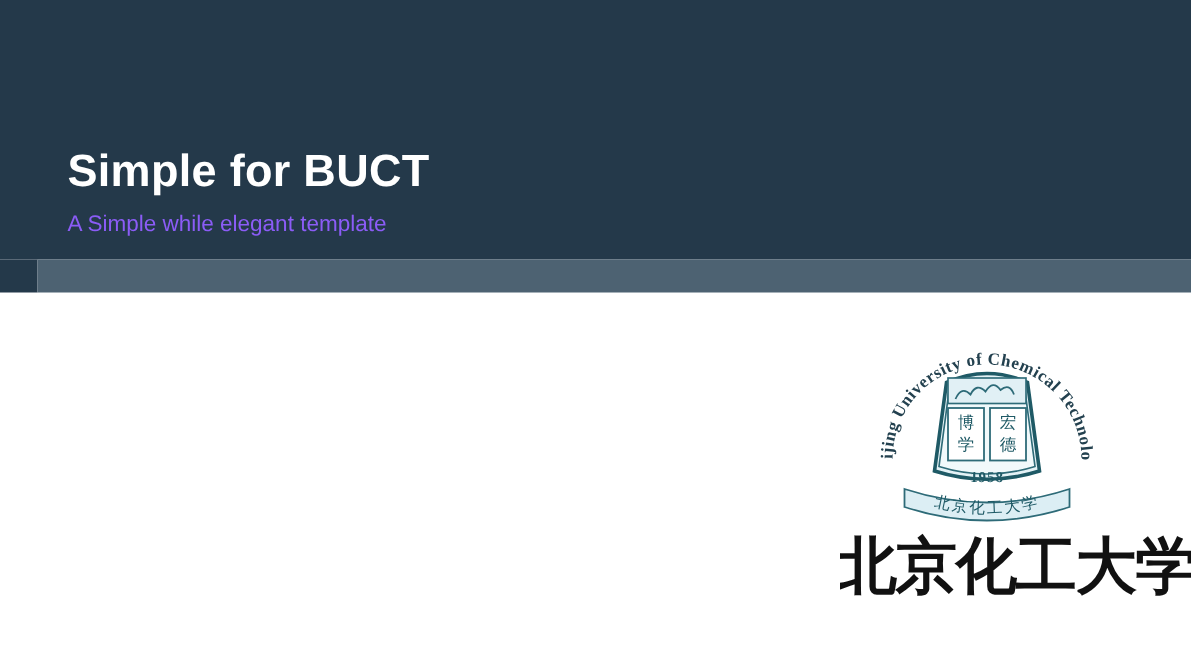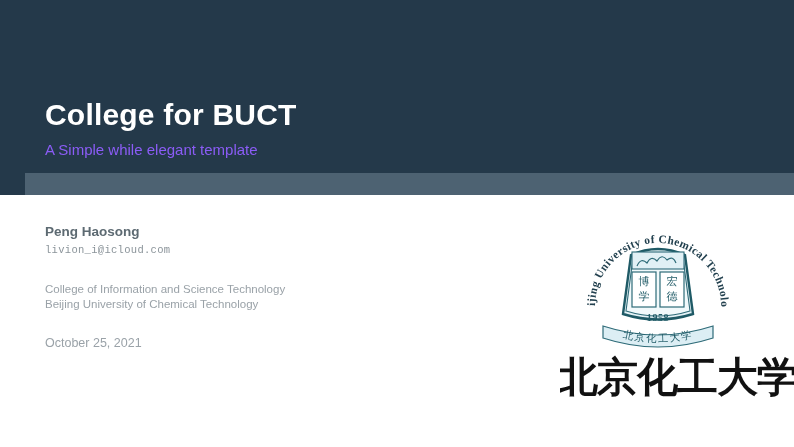--- a/index.html
+++ b/index.html
@@ -133,32 +133,23 @@
 </style>
 </head>
 <body>
 
 <div class="slide">
 
   <div class="header-navy"></div>
   <div class="header-navy-foot"></div>
   <div class="header-rule"></div>
 
-  <h1 class="title">College for BUCT</h1>
+  <h1 class="title">Simple for BUCT</h1>
   <h2 class="subtitle">A Simple while elegant template</h2>
 
-  <div class="author-block">
-    <div class="author-name">Peng Haosong</div>
-    <div class="author-email">livion_i@icloud.com</div>
-    <div class="affiliation">
-      <div>College of Information and Science Technology</div>
-      <div>Beijing University of Chemical Technology</div>
-    </div>
-    <div class="slide-date">October 25, 2021</div>
-  </div>
 
   <div class="logo-wrap">
 
     <svg class="seal" viewBox="0 0 166 132">
       <defs>
         <path id="arcpath" d="M 20 84 A 63 63 0 1 1 146 84" fill="none"></path>
         <path id="ribbonpath" d="M 36 112 Q 83 128 130 112" fill="none"></path>
       </defs>
 
       <text font-family="'Liberation Serif', serif" font-size="11.4" font-weight="bold" fill="#23414f" letter-spacing="0.4">

